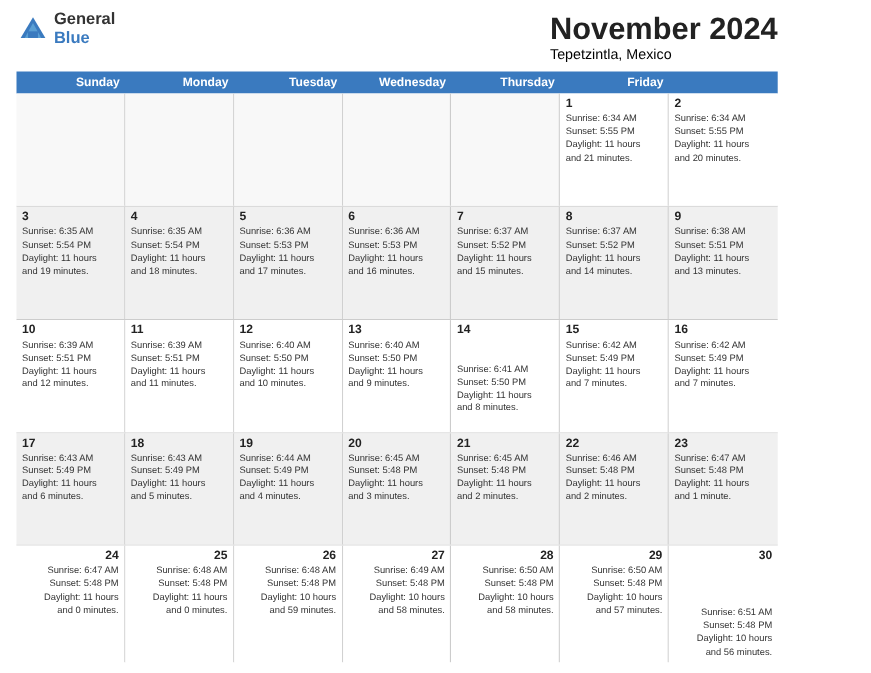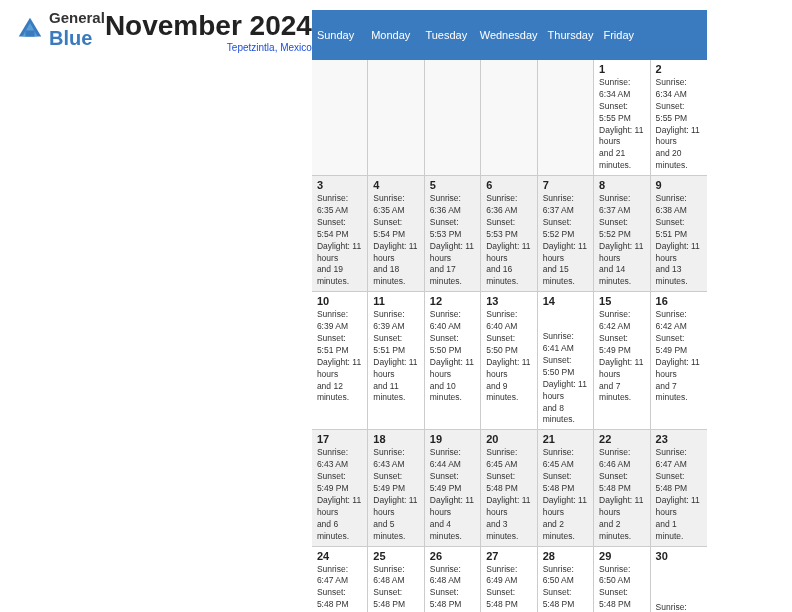--- a/index.html
+++ b/index.html
@@ -8,21 +8,21 @@
       background: #fff;
       width: 792px;
       height: 612px;
       overflow: hidden;
     }
     .page {
       width: 722px;
       height: 612px;
       padding: 10px 15px;
       display: flex;
-      flex-direction: row;
+      flex-direction: column;
     }
     .header {
       display: flex;
       justify-content: space-between;
       align-items: flex-start;
       margin-bottom: 8px;
     }
     .logo {
       display: flex;
       align-items: center;
@@ -32,70 +32,70 @@
       display: flex;
       flex-direction: column;
       line-height: 1.1;
     }
     .logo-general {
       font-size: 15px;
       font-weight: bold;
       color: #333;
     }
     .logo-blue {
-      font-size: 20px;
+      font-size: 15px;
       font-weight: bold;
       color: #3a7abf;
     }
     .logo-icon {
       width: 30px;
       height: 30px;
     }
     .title-block {
-      text-align: right;
     }
     .month-title {
       font-size: 28px;
       font-weight: bold;
       color: #222;
     }
     .subtitle {
-      font-size: 10px;
-      color: #1d4ed8;
+      font-size: 13px;
+      color: #000000;
     }
     .calendar {
       flex: 1;
       display: flex;
       flex-direction: column;
     }
     .cal-header {
       display: grid;
       grid-template-columns: repeat(7, 1fr);
       background: #3a7abf;
     }
     .cal-header-cell {
       color: #fff;
       font-size: 11px;
-      font-weight: normal;
-      padding: 19px 5px;
-      text-align: left;
+      font-weight: bold;
+      padding: 4px 5px;
+      text-align: right;
     }
     .cal-body {
       display: flex;
       flex-direction: column;
       flex: 1;
     }
     .cal-row {
       display: grid;
       grid-template-columns: repeat(7, 1fr);
       flex: 1;
       border-bottom: 1px solid #ccc;
     }
     .cal-row:last-child {
       border-bottom: none;
+      text-align: right;
     }
     .cal-cell {
       border-right: 1px solid #ccc;
       padding: 3px 5px;
       font-size: 9px;
       color: #333;
       background: #fff;
       vertical-align: top;
       min-height: 80px;
     }

